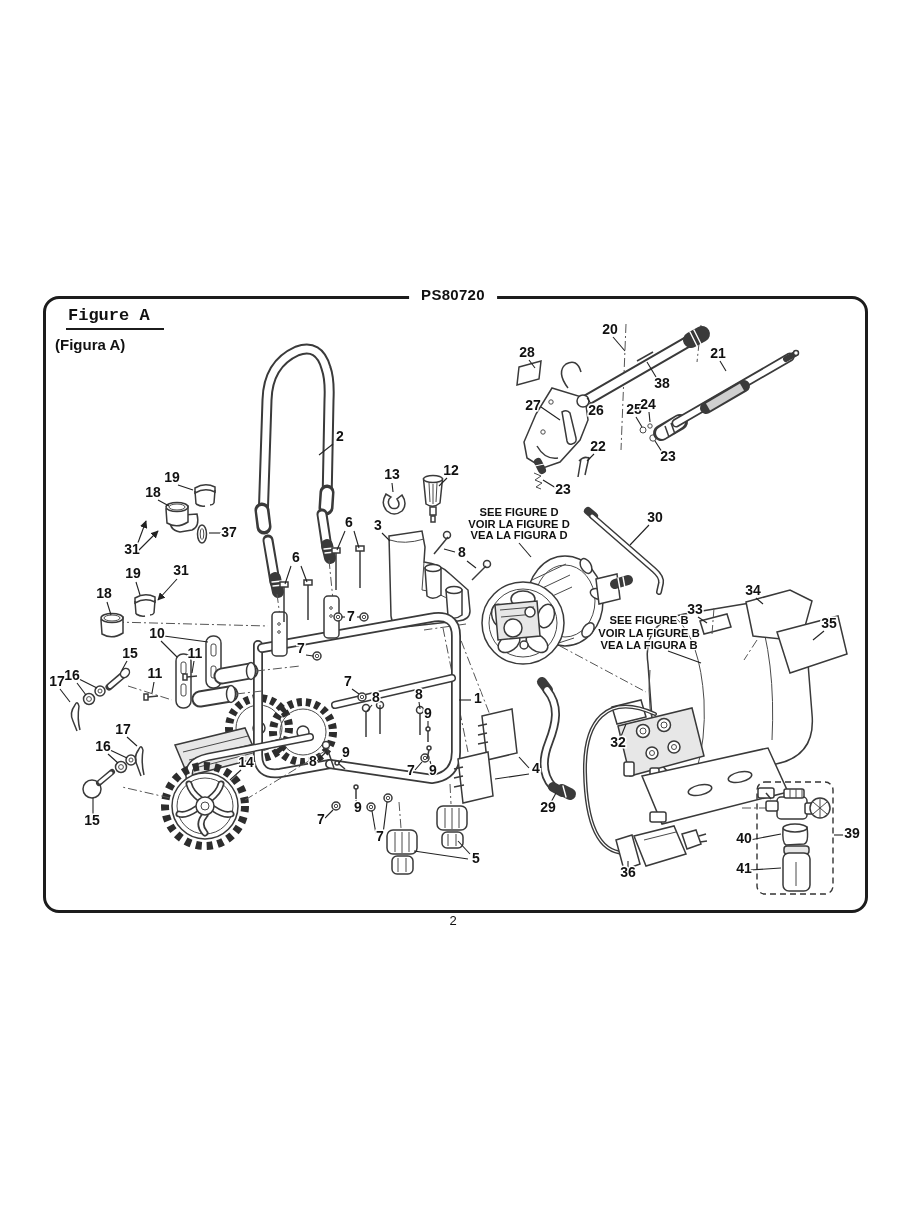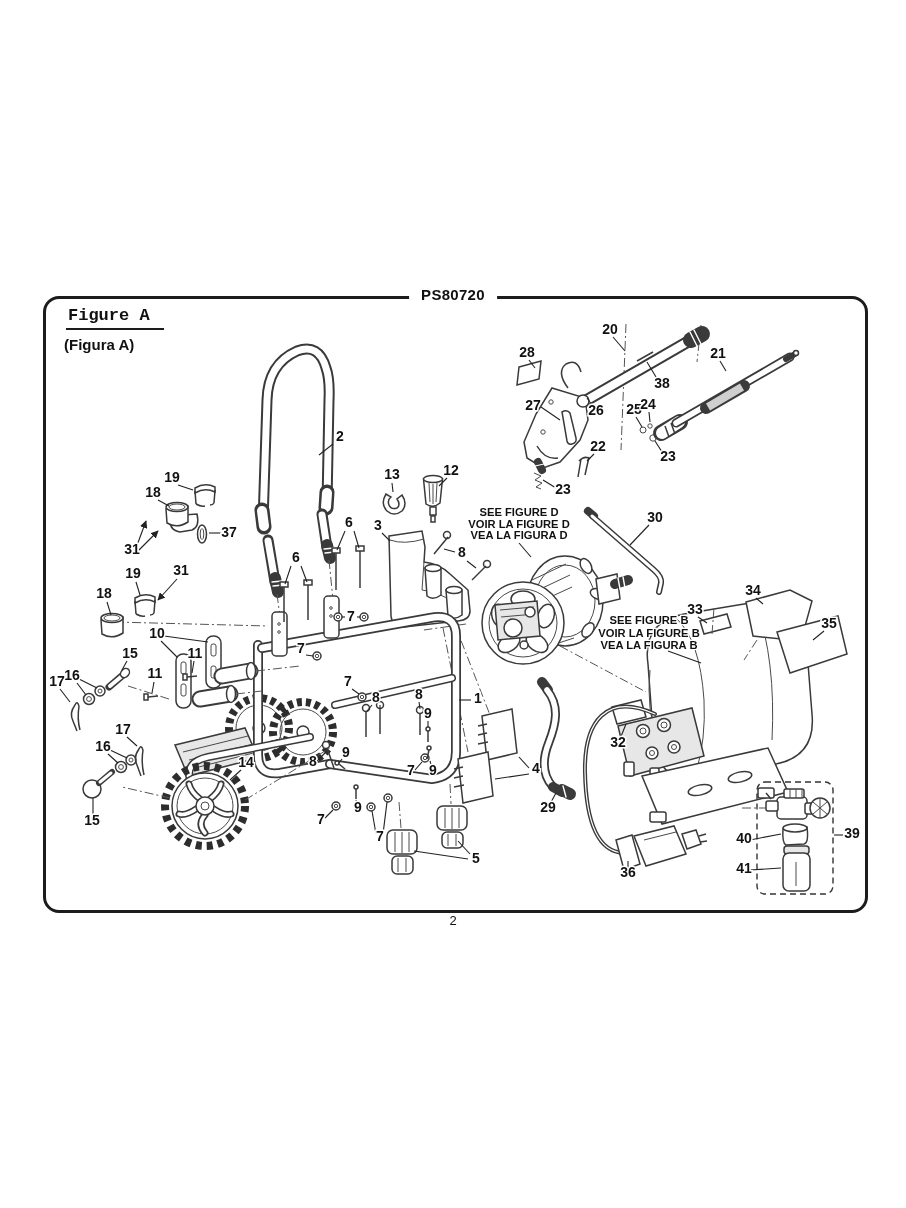--- a/index.html
+++ b/index.html
@@ -4,21 +4,21 @@
 <style>
   html,body{margin:0;padding:0;background:#fff;}
   .page{position:relative;width:906px;height:1208px;background:#fff;overflow:hidden;
         font-family:"Liberation Sans",sans-serif;color:#111;}
   .sheet{position:absolute;left:43px;top:296px;width:819px;height:611px;
          border:3px solid #1c1c1c;border-radius:16px;background:#fff;}
   .model-title{position:absolute;left:453px;top:286px;transform:translateX(-50%);
          background:#fff;padding:0 12px;font-size:15px;font-weight:bold;letter-spacing:.3px;z-index:5;}
   .fig-label{position:absolute;left:66px;top:306px;font-size:17px;font-weight:bold;
          border-bottom:2.5px solid #1c1c1c;padding:0 14px 3px 2px;z-index:5;font-family:Liberation Mono, monospace;}
-  .fig-label-alt{position:absolute;left:64px;top:336px;font-size:15px;font-weight:bold;z-index:5;}
+  .fig-label-alt{position:absolute;left:55px;top:336px;font-size:15px;font-weight:bold;z-index:5;}
   .page-num{position:absolute;left:453px;top:913px;transform:translateX(-50%);font-size:13px;z-index:5;}
   svg.art{position:absolute;left:0;top:0;z-index:3;}
   .ln{stroke:#3a3a3a;fill:none;stroke-width:1.5;}
   .thin{stroke:#4a4a4a;fill:none;stroke-width:1;}
   .fw{fill:#fff;stroke:#3a3a3a;stroke-width:1.5;}
   .fg{fill:#e7e7e7;stroke:#3a3a3a;stroke-width:1.5;}
   .tubeO{stroke:#3a3a3a;fill:none;stroke-linecap:round;stroke-linejoin:round;}
   .tubeI{stroke:#fff;fill:none;stroke-linecap:round;stroke-linejoin:round;}
   .dd{stroke:#555;stroke-width:1;fill:none;stroke-dasharray:9 3 2 3;}
   .tread{fill:none;stroke:#2d2d2d;}

